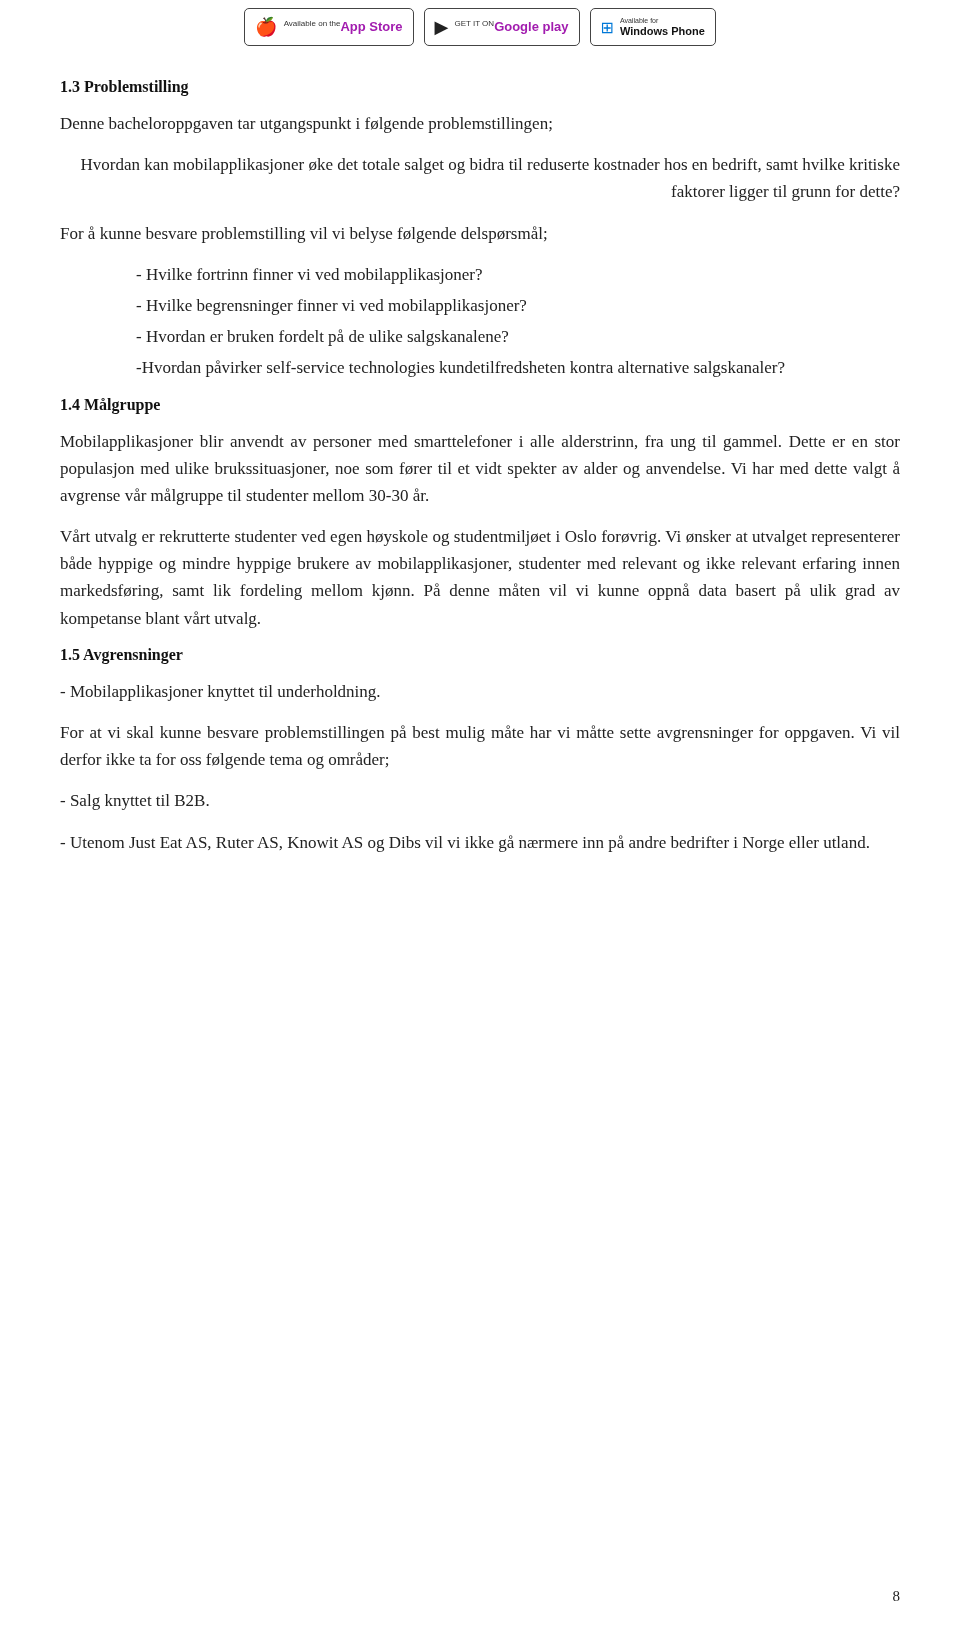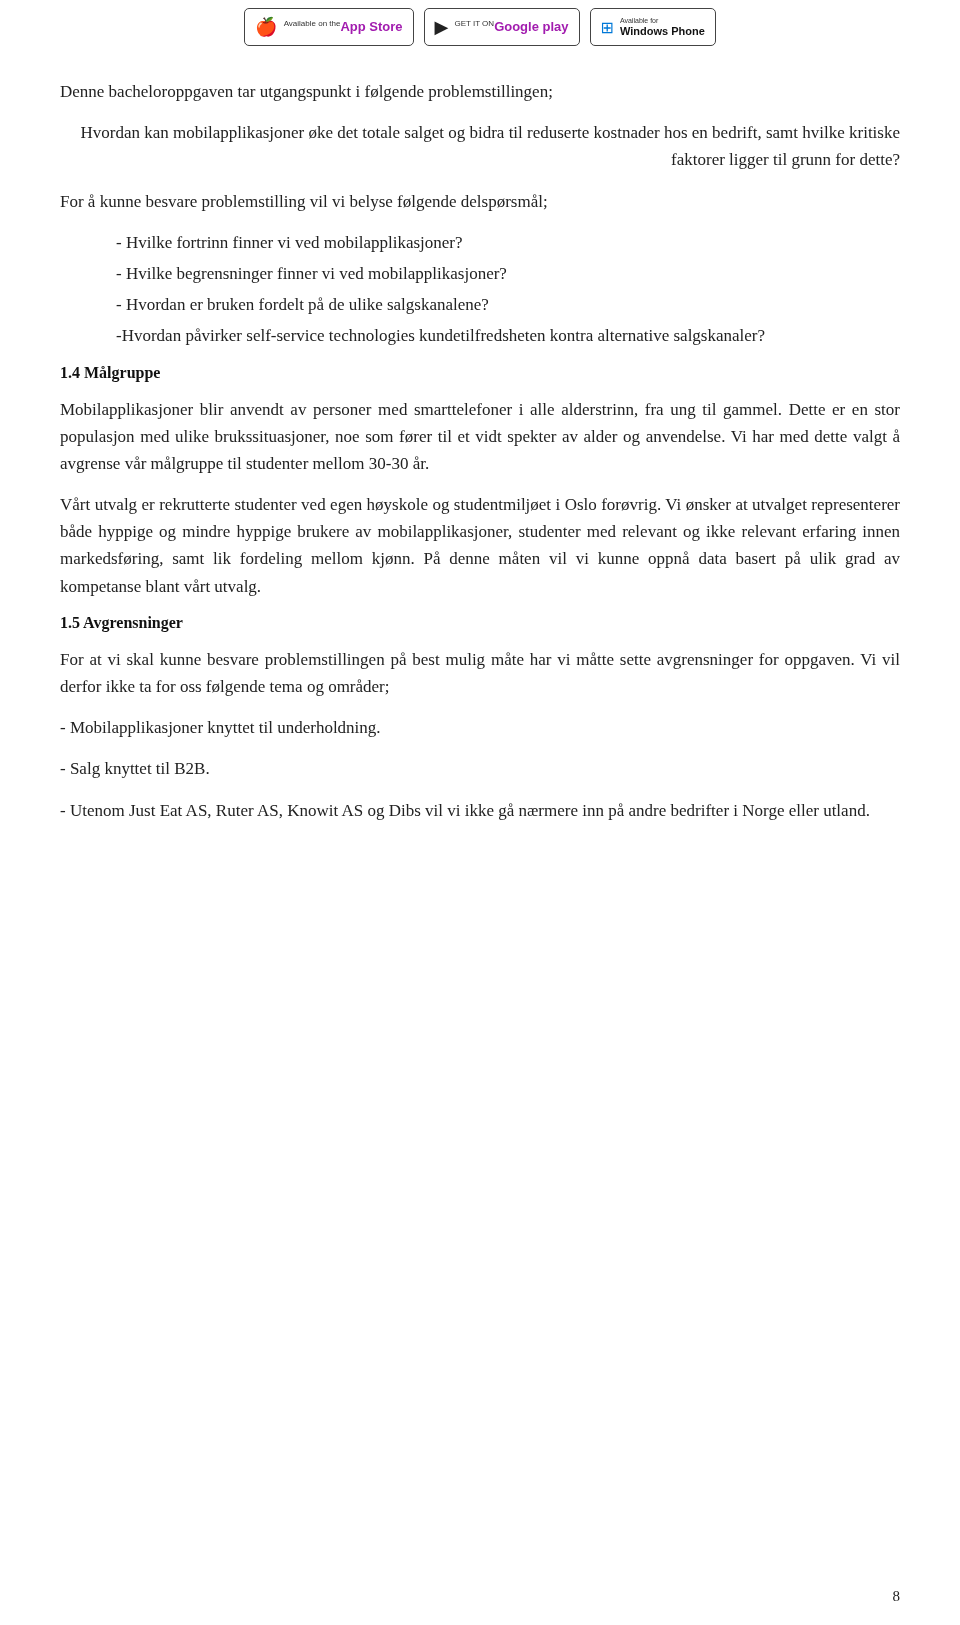--- a/index.html
+++ b/index.html
@@ -117,21 +117,21 @@
     p {
       font-size: 17px;
       line-height: 1.6;
       margin-bottom: 14px;
       text-align: justify;
       font-family: "Times New Roman", Times, serif;
       color: #222;
     }
 
     .subquestions {
-      margin-left: 56px;
+      margin-left: 76px;
       margin-bottom: 14px;
     }
 
     .subquestions p {
       margin-bottom: 4px;
       text-indent: -20px;
       padding-left: 20px;
     }
 
     .section-gap {
@@ -173,20 +173,21 @@
       <span class="badge-icon">⊞</span>
       <div class="badge-text-wrap">
         <span class="badge-top">Available for</span>
         <span class="badge-main">Windows Phone</span>
       </div>
     </div>
   </div>
 
   <div class="content">
 
+    <h2 class="section-title">1.3 Problemstilling</h2>
 
     <p>Denne bacheloroppgaven tar utgangspunkt i følgende problemstillingen;</p>
 
     <p style="text-align:right; font-style: normal;">Hvordan kan mobilapplikasjoner øke det totale salget og bidra til reduserte kostnader hos en bedrift, samt hvilke kritiske faktorer ligger til grunn for dette?</p>
 
     <p>For å kunne besvare problemstilling vil vi belyse følgende delspørsmål;</p>
 
     <div class="subquestions">
       <p>- Hvilke fortrinn finner vi ved mobilapplikasjoner?</p>
       <p>- Hvilke begrensninger finner vi ved mobilapplikasjoner?</p>
@@ -195,22 +196,22 @@
     </div>
 
     <div class="section-gap">
       <h2 class="section-title">1.4 Målgruppe</h2>
       <p>Mobilapplikasjoner blir anvendt av personer med smarttelefoner i alle alderstrinn, fra ung til gammel. Dette er en stor populasjon med ulike brukssituasjoner, noe som fører til et vidt spekter av alder og anvendelse. Vi har med dette valgt å avgrense vår målgruppe til studenter mellom 30-30 år.</p>
       <p>Vårt utvalg er rekrutterte studenter ved egen høyskole og studentmiljøet i Oslo forøvrig. Vi ønsker at utvalget representerer både hyppige og mindre hyppige brukere av mobilapplikasjoner, studenter med relevant og ikke relevant erfaring innen markedsføring, samt lik fordeling mellom kjønn. På denne måten vil vi kunne oppnå data basert på ulik grad av kompetanse blant vårt utvalg.</p>
     </div>
 
     <div class="section-gap">
       <h2 class="section-title">1.5 Avgrensninger</h2>
+      <p>- Mobilapplikasjoner knyttet til underholdning.</p>
       <p>For at vi skal kunne besvare problemstillingen på best mulig måte har vi måtte sette avgrensninger for oppgaven. Vi vil derfor ikke ta for oss følgende tema og områder;</p>
-      <p>- Mobilapplikasjoner knyttet til underholdning.</p>
       <p>- Salg knyttet til B2B.</p>
       <p>- Utenom Just Eat AS, Ruter AS, Knowit AS og Dibs vil vi ikke gå nærmere inn på andre bedrifter i Norge eller utland.</p>
     </div>
 
   </div>
 
   <div class="page-number">8</div>
 
 </div>
 

